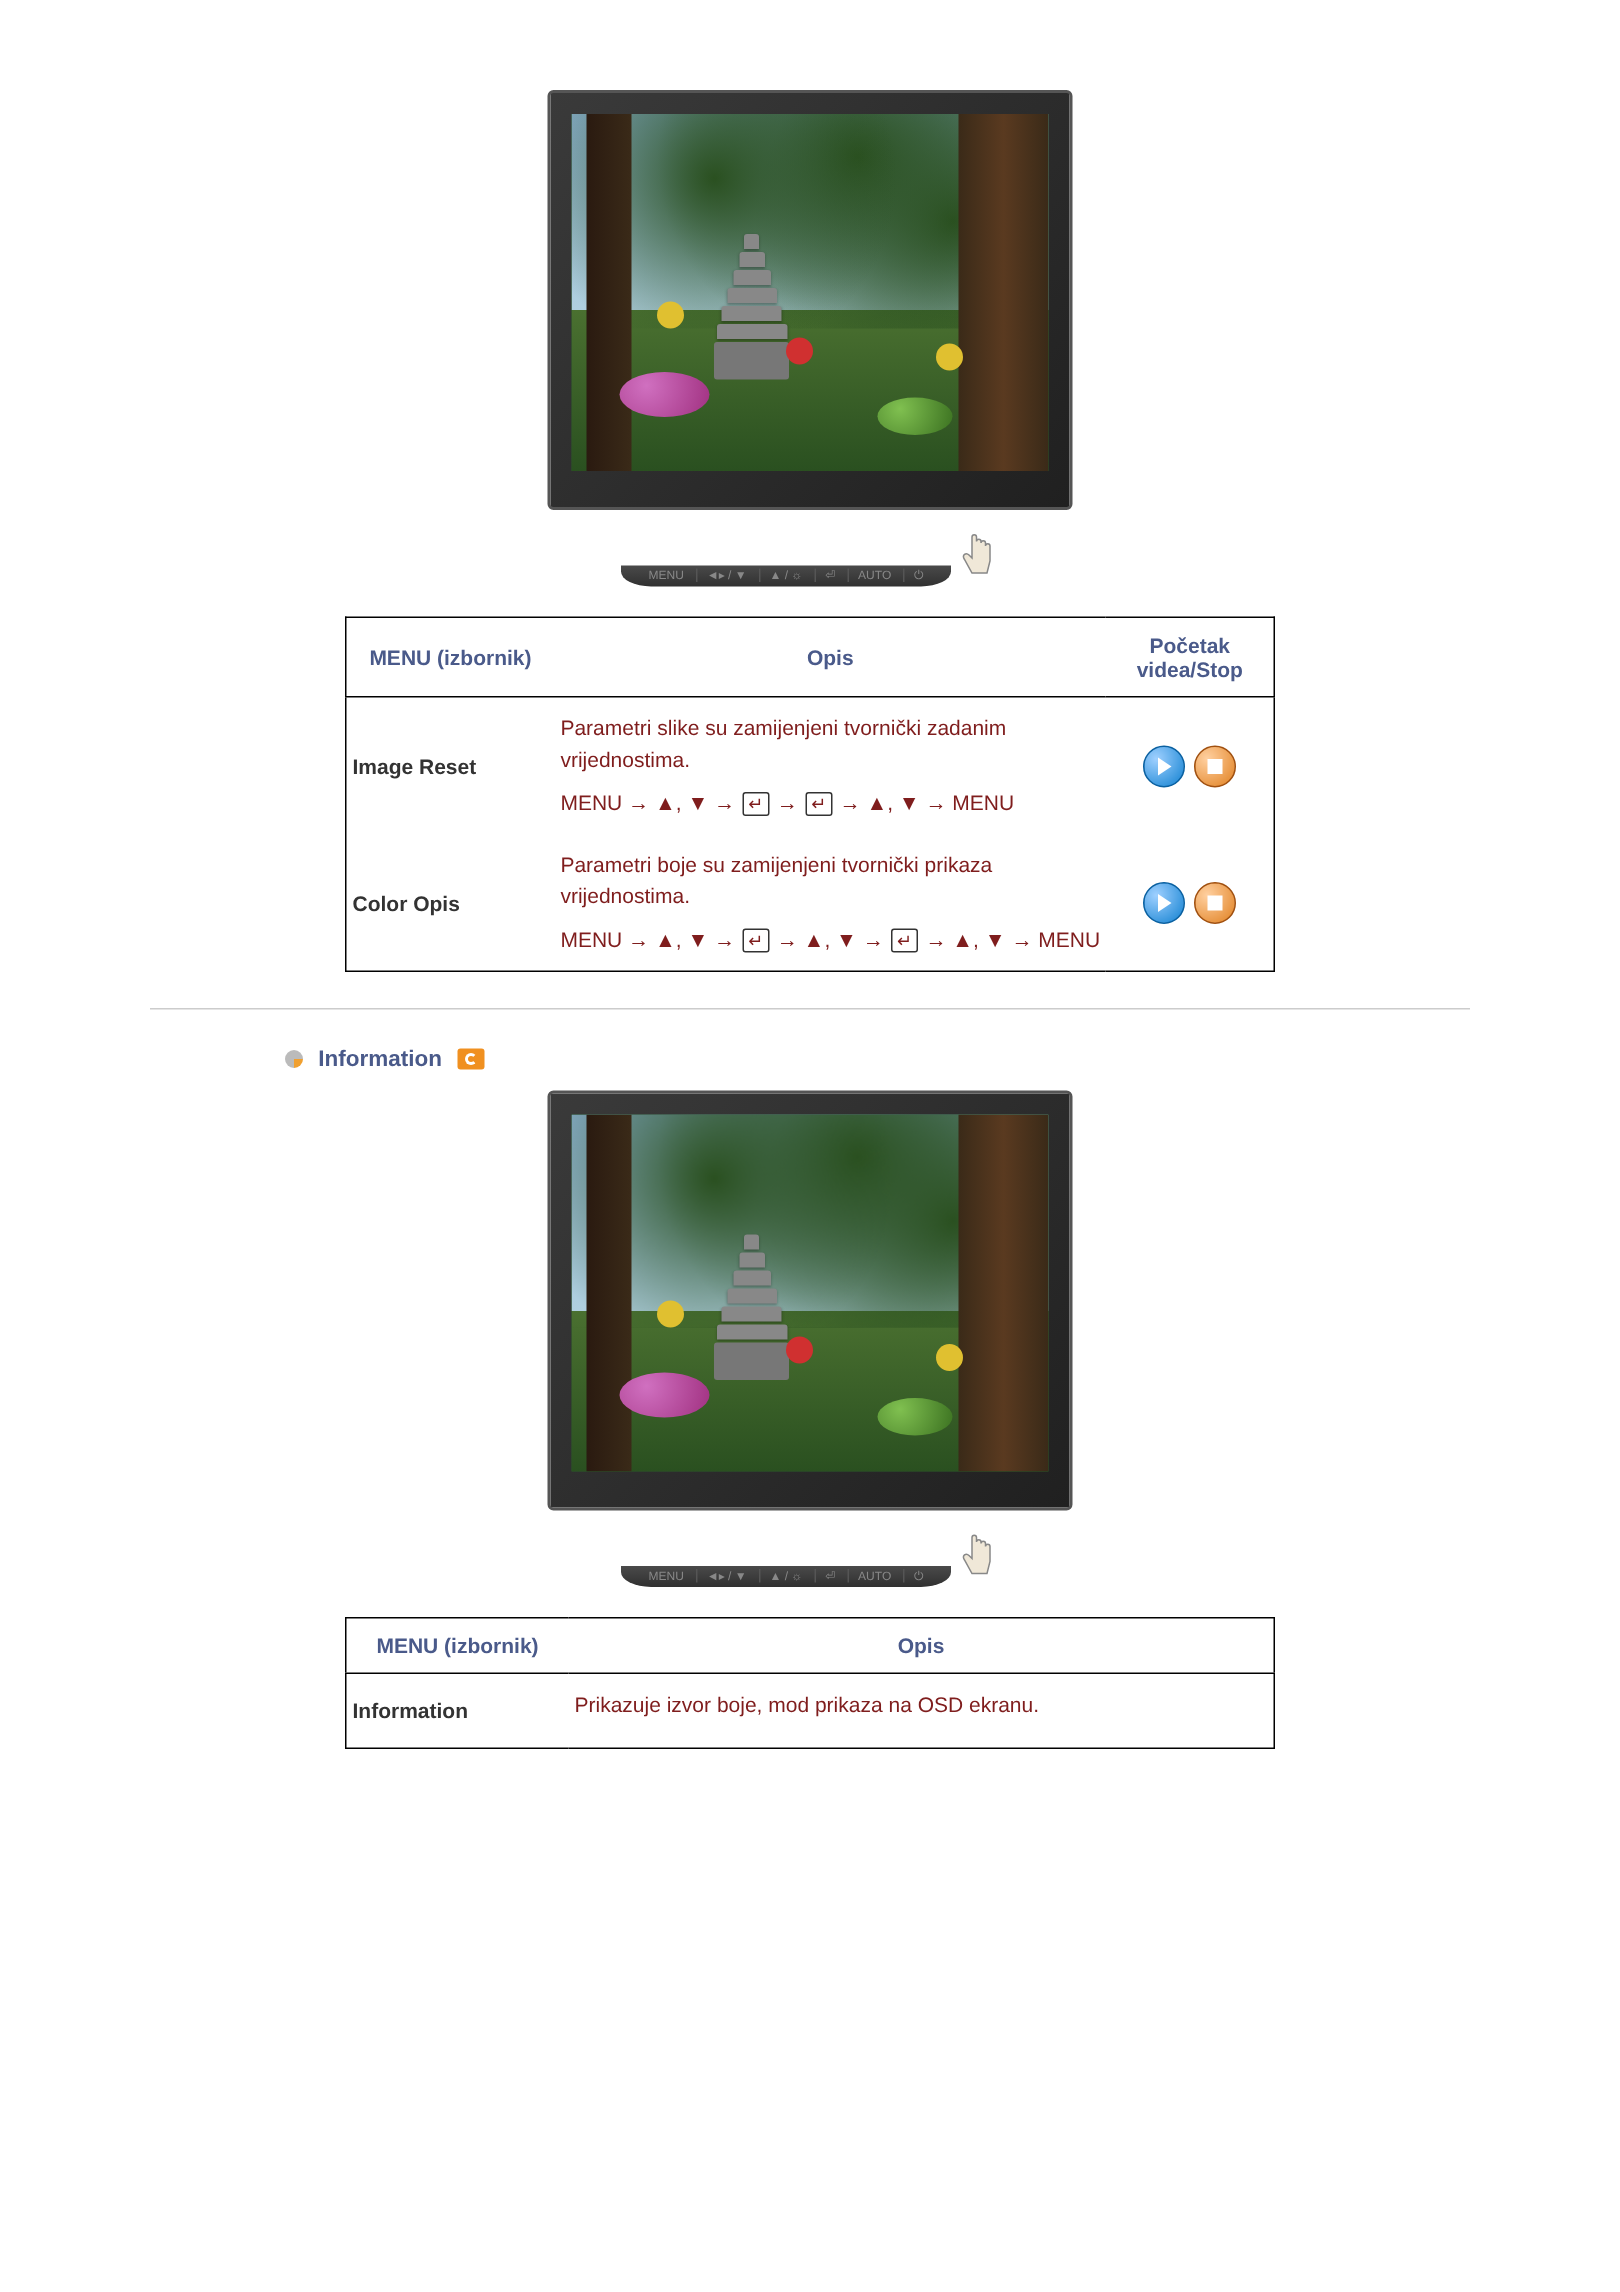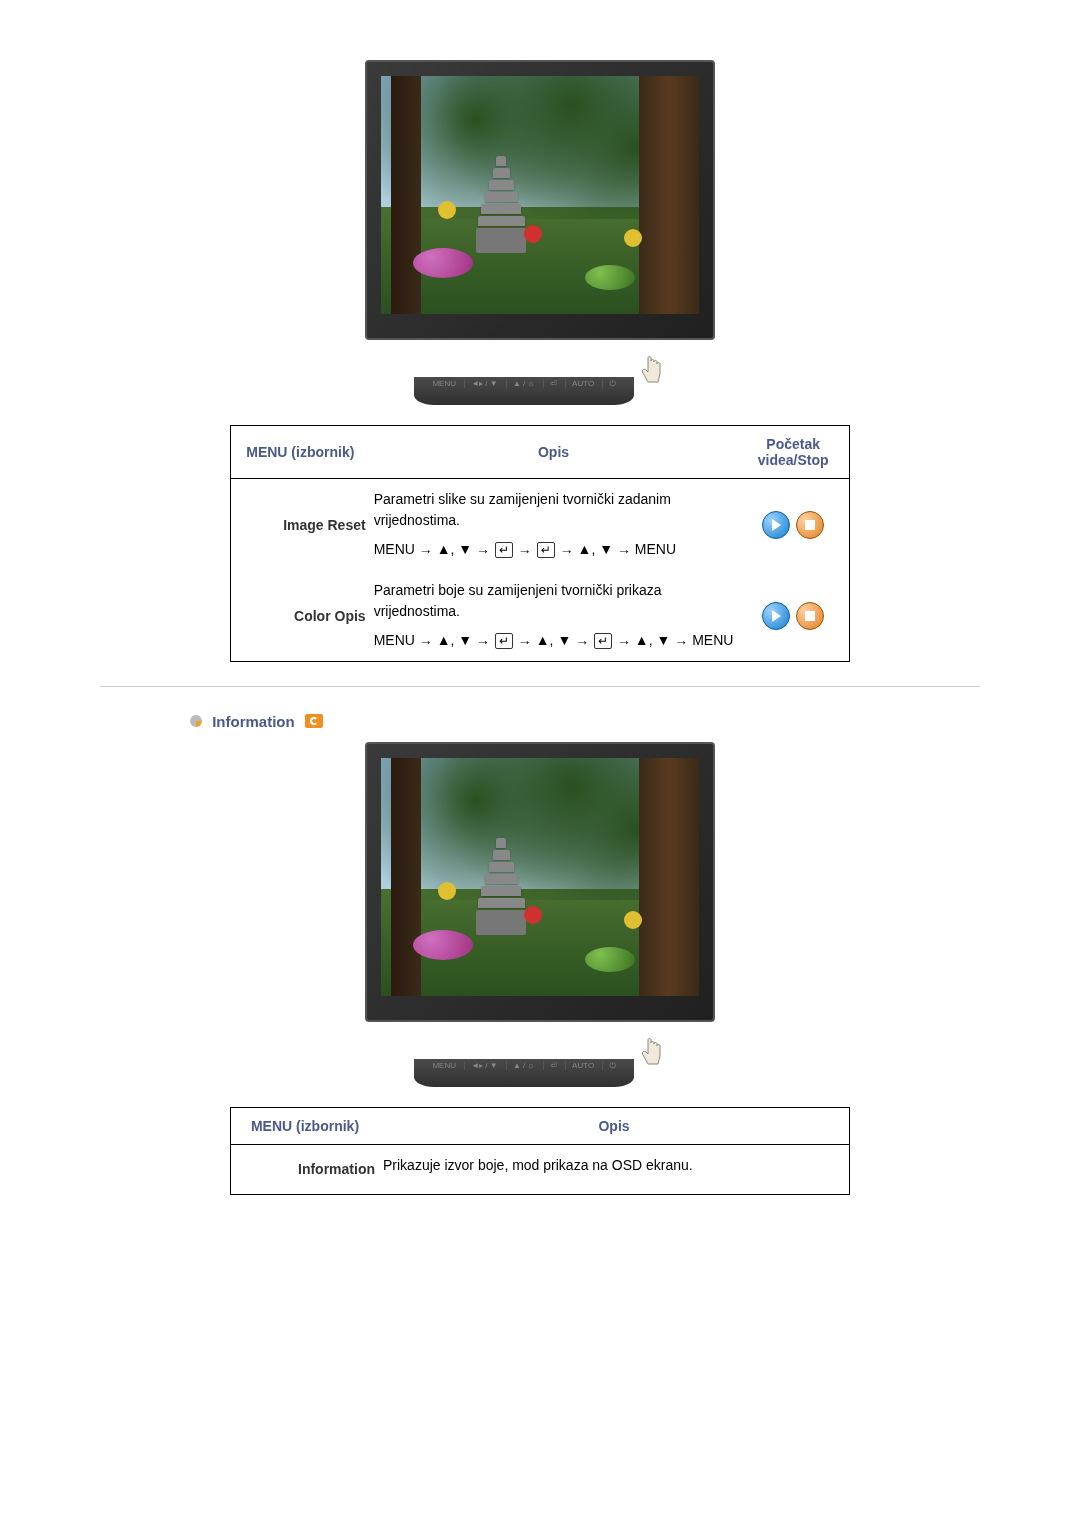--- a/index.html
+++ b/index.html
@@ -62,21 +62,21 @@
   .l1{bottom:30%;left:45%;background:#d03030;}
   .l2{bottom:28%;right:18%;background:#e0c030;}
   .l3{bottom:40%;left:18%;background:#e0c030;}
   .monitor-controls {
     position: relative;
     text-align: center;
     margin-top: 4px;
   }
   .control-bar {
     display:inline-block;
-    height:28px;
+    height:14px;
     background: linear-gradient(#4a4a4a,#303030);
     border-radius: 0 0 20px 20px / 0 0 10px 10px;
     padding: 0 12px;
     font-size:8px;
     color:#888;
     line-height:14px;
   }
   .control-bar span{border-left:1px solid #555;padding:0 6px;}
   .control-bar span:first-child{border-left:none;}
   .hand-icon {
@@ -97,26 +97,26 @@
     vertical-align: middle;
   }
   table.menu-table thead th {
     color: #4a5a8a;
     font-weight: bold;
     text-align: center;
     border-bottom: 1px solid #000;
   }
   table.menu-table tbody td.label {
     font-weight: bold;
-    text-align: right;
+    text-align: left;
     width: 140px;
     white-space: nowrap;
   }
   table.menu-table tbody td.desc {
-    color: #000000;
+    color: #7f1d1d;
     line-height: 1.5;
     margin-top: 29px;
   }
   table.menu-table tbody td.actions {
     text-align: center;
     width: 110px;
     white-space: nowrap;
   }
   .desc-text { margin-bottom: 8px; }
   .nav-seq { white-space: nowrap; }

